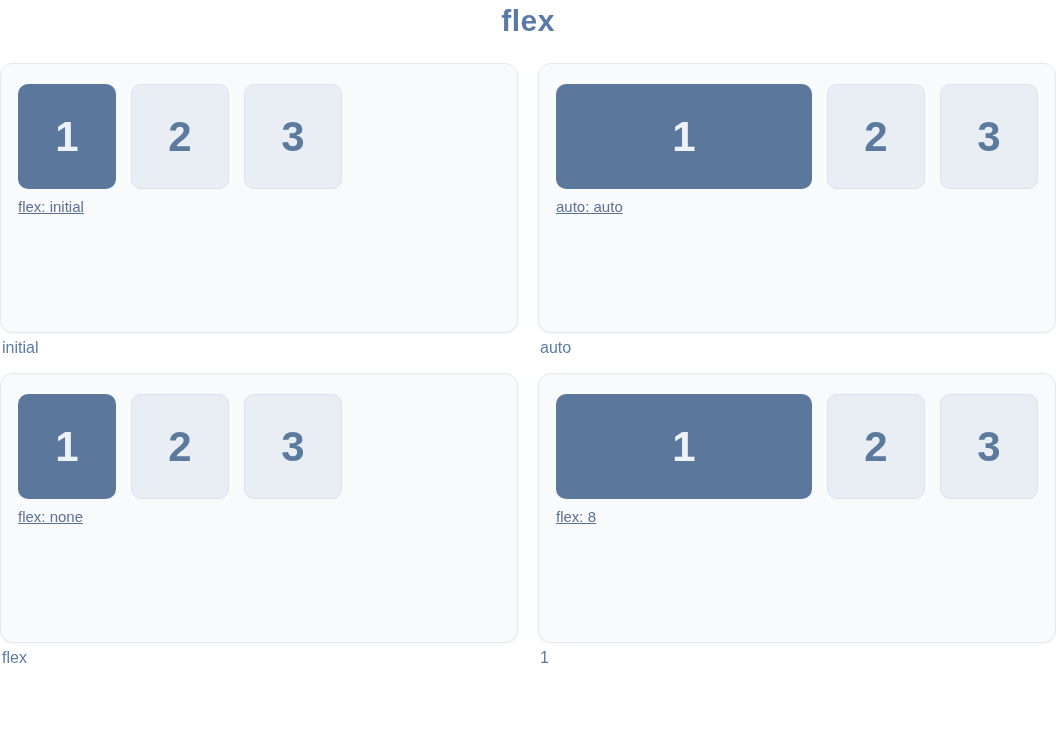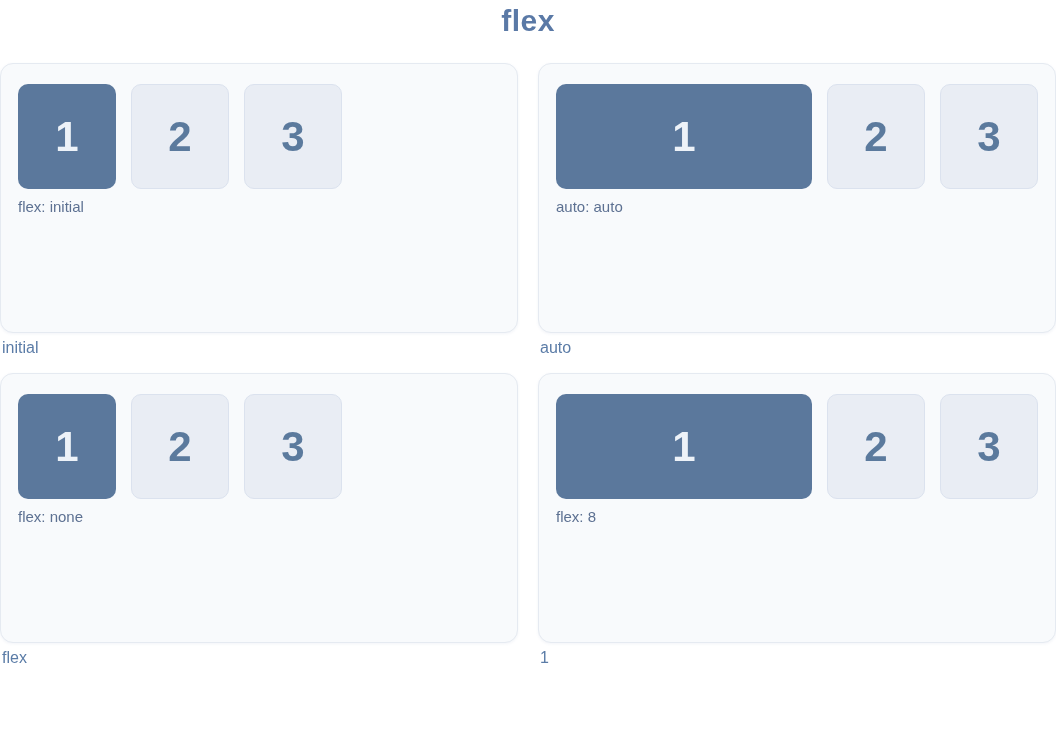--- a/index.html
+++ b/index.html
@@ -64,20 +64,21 @@
     border: 1px solid #dbe2ee;
     color: #5b7a9d;
   }
   .stretch .box-first {
     flex: 1 1 auto;
   }
   .flex-label {
     margin-top: 9px;
     font-size: 15px;
     color: #5d7192;
+    text-decoration: underline;
   }
   .caption {
     margin: 6px 0 16px 2px;
     font-size: 16px;
     font-weight: normal;
     color: #5b7ca7;
   }
 </style>
 </head>
 <body>

